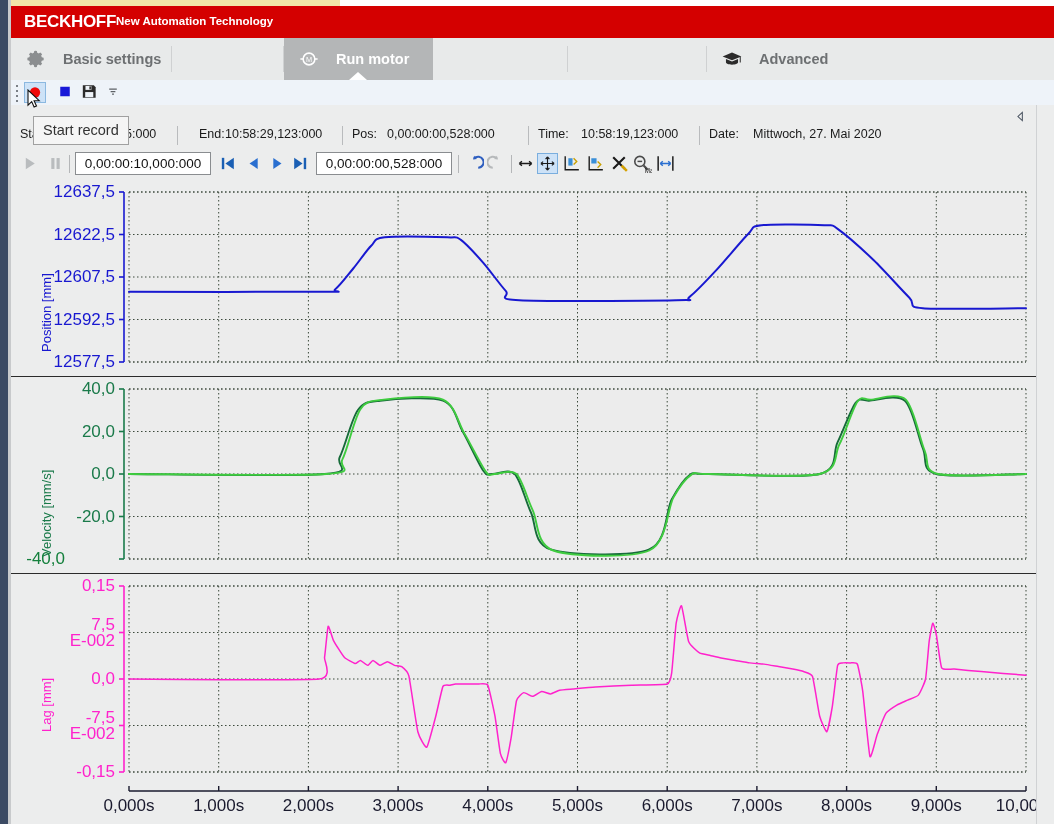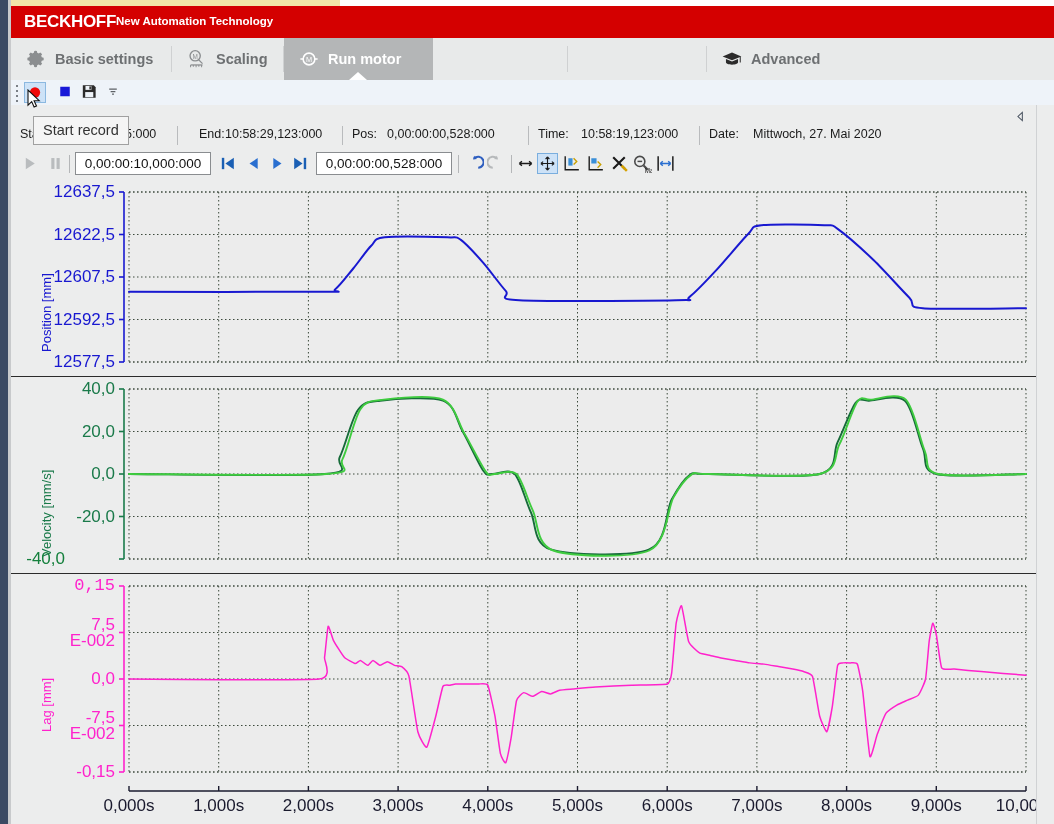--- a/index.html
+++ b/index.html
@@ -21,21 +21,21 @@
   .brandbar{position:absolute;left:11px;top:6px;width:1043px;height:32px;background:#d40000;}
   .brandlogo{
     position:absolute;left:13px;top:6px;color:#fff;font-weight:bold;font-size:17px;
     letter-spacing:-0.3px;font-family:"Liberation Sans",sans-serif;
   }
   .brandtag{position:absolute;left:105px;top:9px;color:#ffffff;font-size:11.5px;font-weight:bold;}
 
   
   .tabbar{position:absolute;left:11px;top:38px;width:1043px;height:42px;background:#e8eaea;
           border-bottom:1px solid #d2d4d4;}
-  .tab{position:absolute;top:0;height:42px;display:flex;align-items:center;gap:8px;
+  .tab{position:absolute;top:0;height:42px;display:flex;align-items:center;gap:16px;
        padding:0 14px;box-sizing:border-box;cursor:default;}
   .tab .tlabel{font-size:14.5px;font-weight:bold;color:#6d7072;white-space:nowrap;}
   .tab.active{background:#b4b6b7;}
   .tab.active .tlabel{color:#ffffff;}
   .tab .ico{width:22px;height:22px;flex:none;display:block;}
   .tabnotch{position:absolute;width:0;height:0;border-left:9px solid transparent;
             border-right:9px solid transparent;border-bottom:8px solid #ffffff;bottom:0;}
   .tabsep{position:absolute;top:8px;width:1px;height:26px;background:#cfd1d2;}
 
   
@@ -107,32 +107,20 @@
       <span class="ico">
         <svg viewBox="0 0 24 24" width="22" height="22">
             <path fill="#8b8e90" d="M12 8.2a3.8 3.8 0 1 0 0 7.6 3.8 3.8 0 0 0 0-7.6zm0 5.9a2.1 2.1 0 1 1 0-4.2 2.1 2.1 0 0 1 0 4.2z"></path>
             <path fill="#8b8e90" d="M20.3 13.4l.1-1.4-.1-1.4-2-.4a6.6 6.6 0 0 0-.7-1.7l1.1-1.7-2-2-1.7 1.1a6.6 6.6 0 0 0-1.7-.7l-.4-2-1.4-.1-1.4.1-.4 2c-.6.2-1.2.4-1.7.7L6.3 4.8l-2 2 1.1 1.7c-.3.5-.5 1.1-.7 1.7l-2 .4-.1 1.4.1 1.4 2 .4c.2.6.4 1.2.7 1.7l-1.1 1.7 2 2 1.7-1.1c.5.3 1.1.5 1.7.7l.4 2 1.4.1 1.4-.1.4-2c.6-.2 1.2-.4 1.7-.7l1.7 1.1 2-2-1.1-1.7c.3-.5.5-1.1.7-1.7l2-.4z"></path>
           </svg>
       </span>
       <span class="tlabel">Basic settings</span>
     </div>
     <div class="tabsep" style="left:160px;"></div>
 
-    <div class="tab" style="left:161px;width:111px;">
-      <span class="ico">
-        <svg viewBox="0 0 24 24" width="22" height="22">
-          <circle cx="10" cy="8.5" r="5.6" fill="none" stroke="#8b8e90" stroke-width="1.5"></circle>
-          <text x="10" y="11.6" font-size="7" fill="#8b8e90" text-anchor="middle" font-family="Liberation Sans">M</text>
-          <path d="M5 18.5h13" stroke="#8b8e90" stroke-width="1.4"></path>
-          <path d="M5 18.5v2.5M8 18.5v2M11 18.5v2.5M14 18.5v2M17 18.5v2.5" stroke="#8b8e90" stroke-width="1.1"></path>
-          <path d="M13.5 12.5l4.5 4.5" stroke="#8b8e90" stroke-width="1.3"></path>
-        </svg>
-      </span>
-      <span class="tlabel">Scaling</span>
-    </div>
     <div class="tabsep" style="left:272px;"></div>
 
     <div class="tab active" style="left:273px;width:149px;">
       <span class="ico">
         <svg viewBox="0 0 24 24" width="22" height="22">
           <circle cx="12" cy="12" r="6.4" fill="none" stroke="#ffffff" stroke-width="1.7"></circle>
           <text x="12" y="15" font-size="8" fill="#ffffff" text-anchor="middle" font-family="Liberation Sans">M</text>
           <path d="M2.6 12h3M18.4 12h3" stroke="#ffffff" stroke-width="1.7"></path>
         </svg>
       </span>
@@ -436,21 +424,21 @@
         <line x1="118" y1="12" x2="1015" y2="12" stroke="#3c4a3c" stroke-width="1" stroke-dasharray="1.5 2.5"></line>
         <line x1="118" y1="198" x2="1015" y2="198" stroke="#3c4a3c" stroke-width="1" stroke-dasharray="1.5 2.5"></line>
         <line x1="113" y1="12" x2="113" y2="198" stroke="#ff22cc" stroke-width="1.6"></line>
         <line x1="108" y1="12" x2="113" y2="12" stroke="#ff22cc" stroke-width="1.6"></line>
         <line x1="108" y1="58.5" x2="113" y2="58.5" stroke="#ff22cc" stroke-width="1.6"></line>
         <line x1="108" y1="105" x2="113" y2="105" stroke="#ff22cc" stroke-width="1.6"></line>
         <line x1="108" y1="151.5" x2="113" y2="151.5" stroke="#ff22cc" stroke-width="1.6"></line>
         <line x1="108" y1="198" x2="113" y2="198" stroke="#ff22cc" stroke-width="1.6"></line>
         <path d="M118.00,105.00C132.26,105.00 293.50,106.63 308.16,105.00C322.83,103.37 312.87,87.25 313.55,83.30C314.22,79.35 316.46,53.56 317.13,52.30C317.81,51.04 321.31,64.23 322.52,66.56C323.73,68.89 331.67,81.58 333.28,83.30C334.89,85.02 342.83,89.27 344.04,89.50C345.25,89.73 348.48,86.26 349.43,86.40C350.37,86.54 355.66,91.36 356.60,91.36C357.54,91.36 361.04,86.40 361.98,86.40C362.93,86.40 368.08,91.27 369.16,91.36C370.24,91.45 375.26,87.64 376.34,87.64C377.41,87.64 382.44,90.99 383.51,91.36C384.59,91.73 389.61,91.81 390.69,92.60C391.76,93.39 396.65,97.02 397.86,101.90C399.07,106.78 405.49,152.35 406.83,157.70C408.18,163.05 414.46,174.36 415.80,173.20C417.15,172.04 423.56,146.76 424.77,142.20C425.98,137.64 430.87,114.77 431.95,112.44C433.03,110.12 438.18,111.39 439.13,111.20C440.07,111.01 443.70,110.05 444.51,109.96C445.32,109.87 448.81,109.96 449.89,109.96C450.97,109.96 457.51,109.96 458.86,109.96C460.21,109.96 466.48,109.87 467.83,109.96C469.18,110.05 475.59,108.78 476.80,111.20C478.01,113.62 483.03,137.08 483.98,142.20C484.92,147.31 488.55,175.91 489.36,179.40C490.17,182.89 493.93,189.86 494.74,188.70C495.55,187.54 499.31,168.55 500.12,163.90C500.93,159.25 504.56,130.09 505.50,126.70C506.45,123.31 511.47,118.97 512.68,118.64C513.89,118.31 520.30,122.45 521.65,122.36C523.00,122.27 529.27,117.59 530.62,117.40C531.97,117.21 538.24,119.97 539.59,119.88C540.94,119.79 546.88,116.53 548.56,116.16C550.24,115.79 559.32,115.15 562.01,114.92C564.71,114.69 580.07,113.34 584.44,113.06C588.81,112.78 614.94,111.43 620.32,111.20C625.70,110.97 653.17,110.89 656.20,109.96C659.23,109.03 660.01,103.36 660.68,98.80C661.36,94.24 664.43,54.22 665.17,49.20C665.91,44.18 669.61,30.44 670.55,31.84C671.49,33.23 676.38,64.27 677.73,67.80C679.07,71.33 686.88,77.94 688.49,78.96C690.11,79.98 697.64,81.07 699.26,81.44C700.87,81.81 708.14,83.55 710.02,83.92C711.90,84.29 722.22,86.03 724.37,86.40C726.52,86.77 736.57,88.60 738.72,88.88C740.88,89.16 750.92,89.84 753.08,90.12C755.23,90.40 765.28,92.23 767.43,92.60C769.58,92.97 779.90,94.71 781.78,95.08C783.66,95.45 791.06,97.00 792.54,97.56C794.02,98.12 800.30,99.17 801.51,102.52C802.72,105.87 807.61,138.06 808.69,142.20C809.77,146.34 814.92,158.40 815.87,157.70C816.81,157.00 820.44,137.88 821.25,132.90C822.06,127.92 825.82,94.66 826.63,91.36C827.44,88.06 831.07,89.07 832.01,88.88C832.95,88.69 838.11,88.79 839.19,88.88C840.26,88.97 845.42,87.98 846.36,90.12C847.31,92.26 850.80,110.47 851.75,117.40C852.69,124.33 857.85,179.25 858.92,182.50C860.00,185.75 864.89,164.06 866.10,160.80C867.31,157.55 873.59,141.33 875.07,139.10C876.55,136.87 884.22,132.02 885.83,131.04C887.45,130.06 894.98,126.82 896.60,126.08C898.21,125.34 906.01,122.70 907.36,121.12C908.71,119.54 913.73,109.00 914.54,105.00C915.34,101.00 917.59,71.99 918.12,67.80C918.66,63.62 921.17,49.76 921.71,49.20C922.25,48.64 924.63,57.01 925.30,60.36C925.97,63.71 929.34,91.24 930.68,93.84C932.03,96.44 940.28,94.80 943.24,95.08C946.20,95.36 964.77,97.09 970.15,97.56C975.53,98.02 1011.64,101.00 1015.00,101.28" fill="none" stroke="#ff22cc" stroke-width="1.5" stroke-linejoin="round" stroke-linecap="round"></path>
       </svg>
-  <div class="ytick" style="color: rgb(255, 34, 204); right: 922px; line-height: 16px; top: 4px; font-family: Liberation Mono, monospace;">
+  <div class="ytick" style="color: rgb(255, 34, 204); right: 922px; line-height: 16px; top: 4px;">
         <div>0,15</div>
       </div>
       <div class="ytick" style="color: rgb(255, 34, 204); right: 922px; line-height: 16px; top: 42.5px;">
         <div>7,5</div>
         <div>E-002</div>
       </div>
       <div class="ytick" style="color: rgb(255, 34, 204); right: 922px; line-height: 16px; top: 97px;">
         <div>0,0</div>
       </div>
       <div class="ytick" style="color: rgb(255, 34, 204); right: 922px; line-height: 16px; top: 135.5px;">

